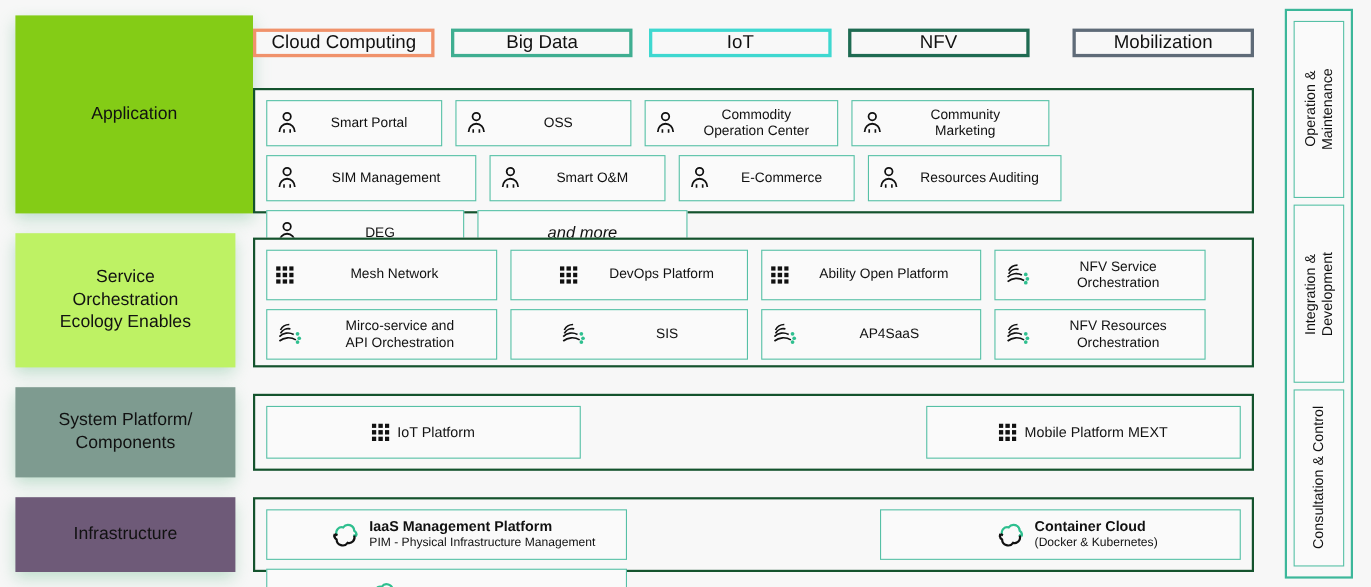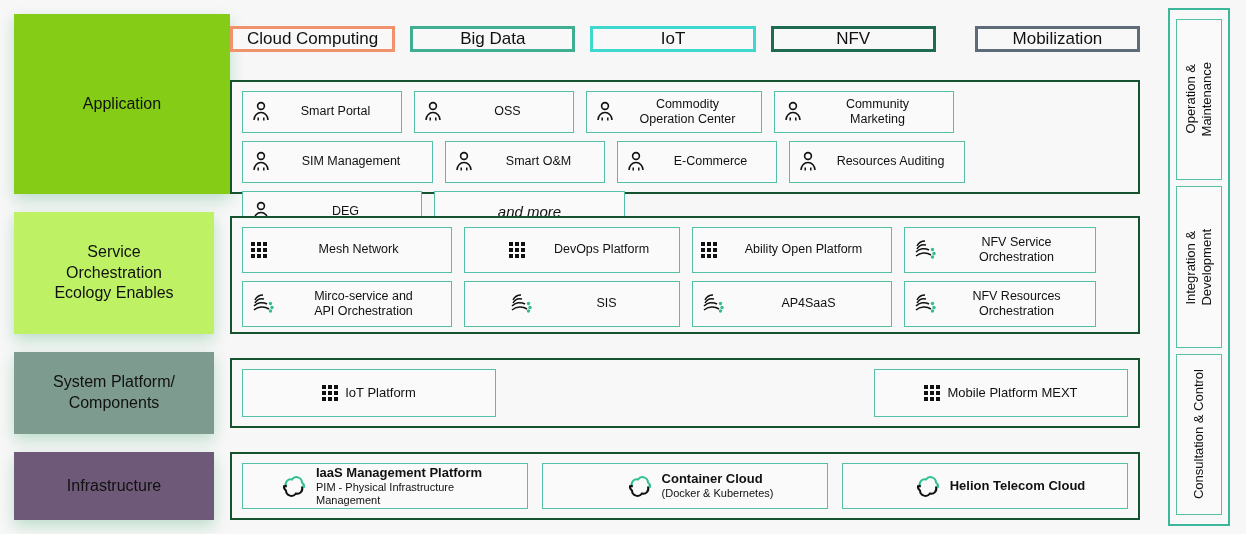--- a/index.html
+++ b/index.html
@@ -67,25 +67,25 @@
 
   
   .p-service .item{height:46px;}
   .sv-c1{width:210px;}
   .sv-c2{width:216px;padding-left:44px;}
   .sv-c3{width:200px;}
   .sv-c4{width:192px;}
 
   
   .p-system .item{height:48px;justify-content:center;font-size:13px;}
-  .sys-c{width:254px;}
+  .sys-c{width:286px;}
 
   
   .p-infra .item{height:46px;justify-content:center;}
-  .inf-c{width:286px;padding-left:36px;}
+  .inf-c{width:328px;padding-left:36px;}
   .inf-txt{display:flex;flex-direction:column;align-items:flex-start;}
   .inf-title{font-size:13px;font-weight:bold;}
   .inf-sub{font-size:11px;}
 
   .and-more{
     font-style:italic;text-decoration:underline;font-size:15px;
     width:100%;text-align:center;
   }
 
   

